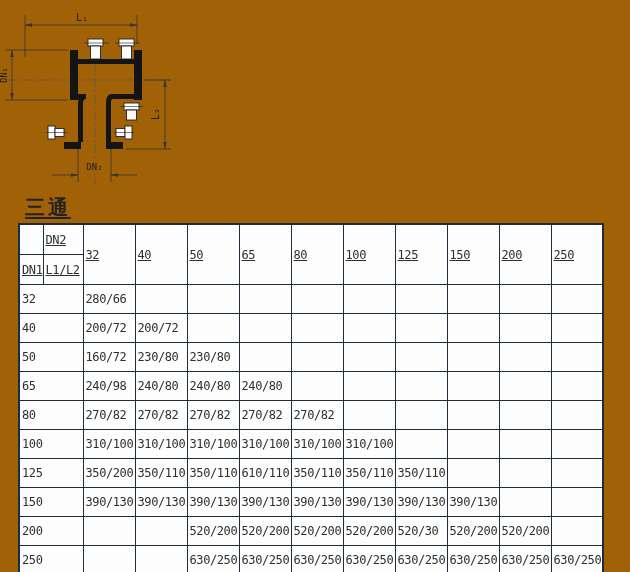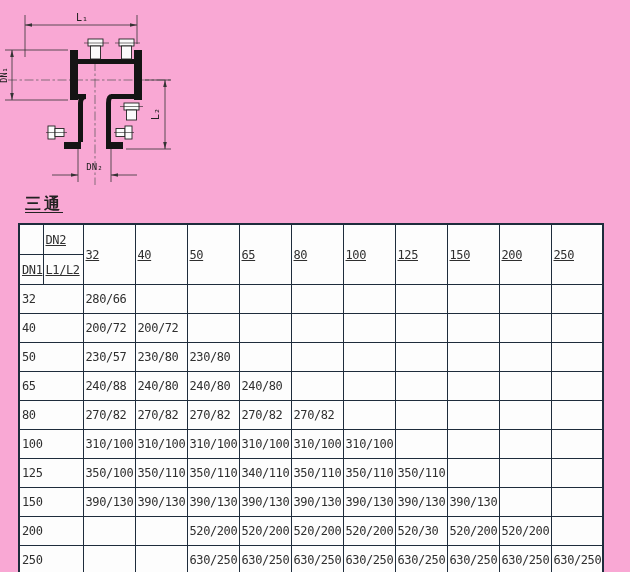--- a/index.html
+++ b/index.html
@@ -1,25 +1,25 @@
 <!DOCTYPE html>
 <html><head>
 <meta charset="utf-8">
 <style>
   html,body{margin:0;padding:0;}
   body{width:630px;height:572px;background:#fbfbfb;position:relative;overflow:hidden;
        font-family:"DejaVu Sans Mono",monospace;}
-  .page{position:absolute;inset:0;background:#f9a8d4;}
+  .page{position:absolute;inset:0;background:#a16207;}
 
   
   .drawing{position:absolute;left:0;top:2px;}
   .dimtext{font-family:"DejaVu Sans Mono",monospace;fill:#222;}
 
   
-  .title{position:absolute;left:25px;top:194px;font-size:16px;font-weight:600;color:#222;
+  .title{position:absolute;left:25px;top:194px;font-size:20px;font-weight:600;color:#222;
          font-family:"DejaVu Sans",sans-serif;letter-spacing:3px;
          text-decoration:underline;text-underline-offset:3px;}
 
   
   table.dims{position:absolute;left:18px;top:223px;border-collapse:collapse;table-layout:fixed;
              border:2px solid #1e2c3c;background:#fdfdfd;}
   table.dims td{border:1px solid #1e2c3c;height:28px;padding:0 0 0 2px;
                 font:12px "DejaVu Sans Mono",monospace;color:#2f2f2f;
                 letter-spacing:-0.4px;white-space:nowrap;overflow:hidden;vertical-align:middle;}
   table.dims tr.hr1 td, table.dims tr.hr2 td{height:29px;text-decoration:underline;}
@@ -173,34 +173,34 @@
           <td></td>
           <td></td>
           <td></td>
           <td></td>
           <td></td>
           <td></td>
           <td></td>
         </tr>
         <tr>
           <td colspan="2" class="rowh">50</td>
-          <td>230/57</td>
+          <td>160/72</td>
           <td>230/80</td>
           <td>230/80</td>
           <td></td>
           <td></td>
           <td></td>
           <td></td>
           <td></td>
           <td></td>
           <td></td>
         </tr>
         <tr>
           <td colspan="2" class="rowh">65</td>
-          <td>240/88</td>
+          <td>240/98</td>
           <td>240/80</td>
           <td>240/80</td>
           <td>240/80</td>
           <td></td>
           <td></td>
           <td></td>
           <td></td>
           <td></td>
           <td></td>
         </tr>
@@ -225,24 +225,24 @@
           <td>310/100</td>
           <td>310/100</td>
           <td>310/100</td>
           <td></td>
           <td></td>
           <td></td>
           <td></td>
         </tr>
         <tr>
           <td colspan="2" class="rowh">125</td>
-          <td>350/100</td>
-          <td>350/110</td>
-          <td>350/110</td>
-          <td>340/110</td>
+          <td>350/200</td>
+          <td>350/110</td>
+          <td>350/110</td>
+          <td>610/110</td>
           <td>350/110</td>
           <td>350/110</td>
           <td>350/110</td>
           <td></td>
           <td></td>
           <td></td>
         </tr>
         <tr>
           <td colspan="2" class="rowh">150</td>
           <td>390/130</td>

